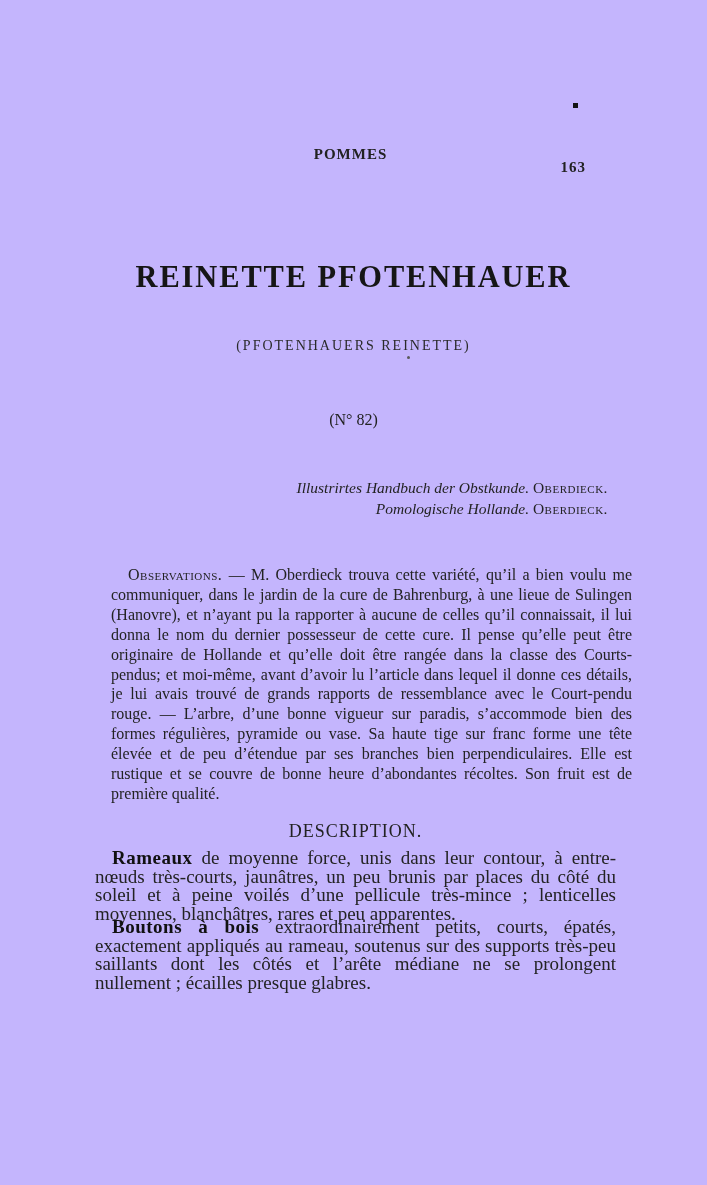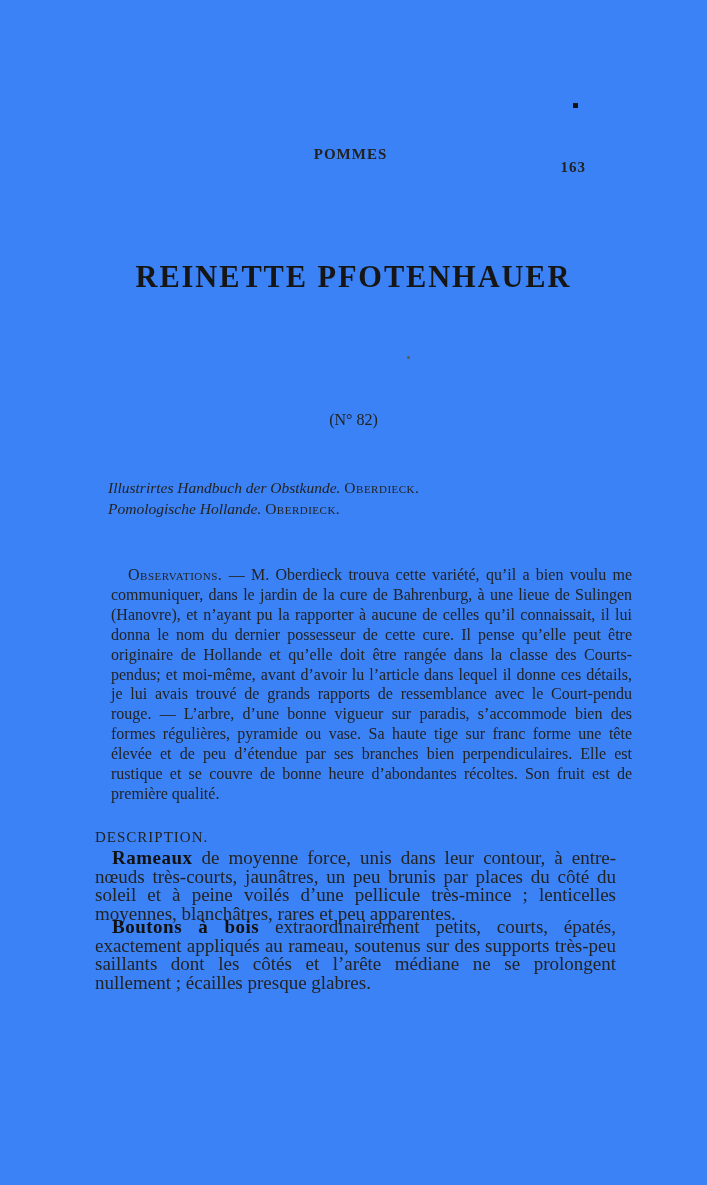--- a/index.html
+++ b/index.html
@@ -1,20 +1,20 @@
 <!DOCTYPE html>
 <html><head>
 <meta charset="utf-8">
 <style>
   html, body { margin: 0; padding: 0; background: #ffffff; }
   .page {
     position: relative;
     width: 707px;
     height: 1185px;
-    background: #3b82f6;
+    background: #c4b5fd;
     font-family: "Liberation Serif", serif;
     color: #1e1e1e;
     overflow: hidden;
   }
   .running-header {
     position: absolute;
     top: 146px;
     left: 95px;
     width: 521px;
     font-size: 15px;
@@ -67,20 +67,21 @@
     color: #222;
   }
   .references {
     position: absolute;
     top: 477px;
     left: 108px;
     width: 500px;
     font-size: 15.5px;
     line-height: 21px;
     color: #232323;
+    text-align: right;
   }
   .ref-title { font-style: italic; }
   .smallcaps { font-variant: small-caps; letter-spacing: 0.5px; }
   .observations {
     position: absolute;
     top: 549px;
     left: 95px;
     width: 521px;
     font-size: 16px;
     line-height: 19.9px;
@@ -88,24 +89,24 @@
     text-indent: 17px;
     color: #232323;
     margin: 16px;
   }
   .observations .obs-label { font-variant: small-caps; letter-spacing: 0.5px; }
   .description-heading {
     position: absolute;
     top: 821px;
     left: 95px;
     width: 521px;
-    font-size: 15px;
+    text-align: center;
+    font-size: 18px;
     letter-spacing: 1px;
     color: #222;
-    margin-top: 8px;
   }
   .desc-para {
     position: absolute;
     left: 95px;
     width: 521px;
     font-size: 19px;
     line-height: 18.7px;
     text-align: justify;
     text-indent: 17px;
     color: #232323;
@@ -144,20 +145,21 @@
   <div class="speck-1"></div>
   <div class="speck-2"></div>
 
   <div class="running-header">
     <span class="section-title">POMMES</span>
     <span class="page-number">163</span>
   </div>
 
   <div class="main-title">REINETTE PFOTENHAUER</div>
 
+  <div class="subtitle">(PFOTENHAUERS REINETTE)</div>
 
   <div class="variety-number">(N° 82)</div>
 
   <div class="references">
     <div class="ref-line">
       <span class="ref-title">Illustrirtes Handbuch der Obstkunde.</span>
       <span class="smallcaps">Oberdieck.</span>
     </div>
     <div class="ref-line">
       <span class="ref-title">Pomologische Hollande.</span>

